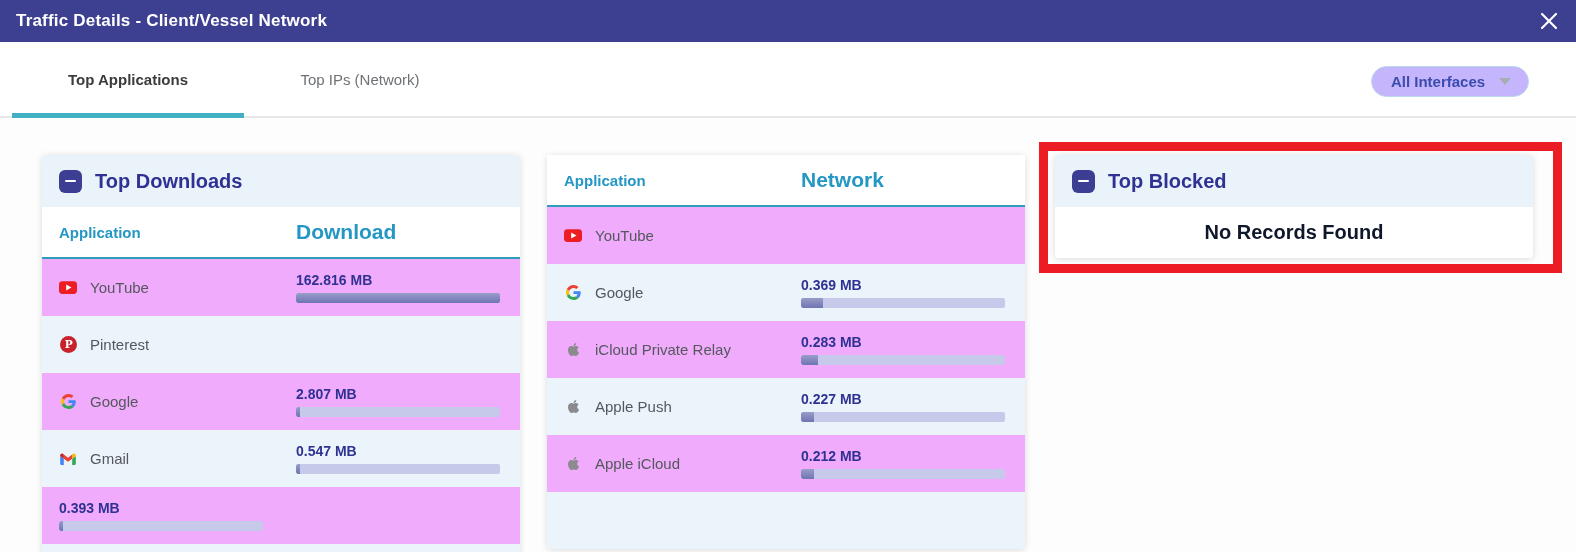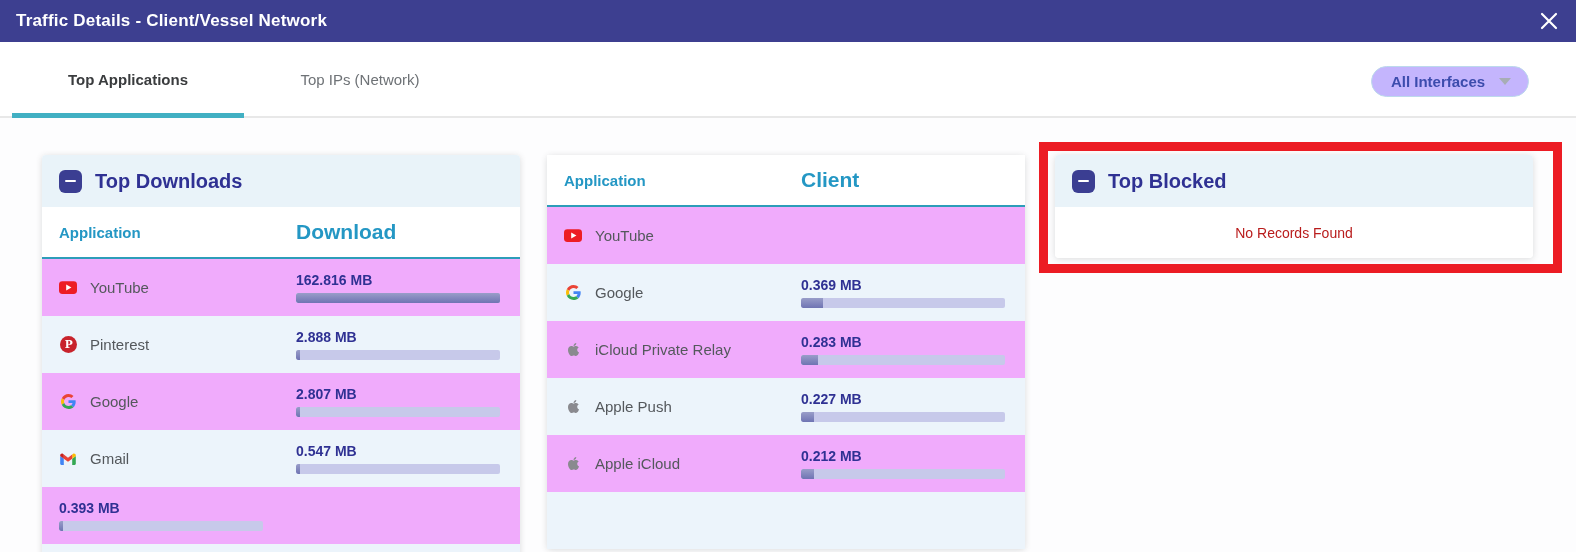--- a/index.html
+++ b/index.html
@@ -96,21 +96,21 @@
   .bar-fill {
     height:100%; min-width:4px; border-radius:2px 0 0 2px;
     background:linear-gradient(to bottom,#999dc9,#6f74b3);
   }
 
   
   .empty-body {
     height:51px; display:flex; align-items:center; justify-content:center;
     border-radius:0 0 4px 4px; background:#fff;
   }
-  .empty-text { font-size:14px; color:#b91c1c; }
+  .empty-text { font-size:20px; color:#0f172a;font-weight:bold; }
 
   
   .red-annotation {
     position:absolute; left:1039px; top:142px; width:523px; height:131px;
     border:9px solid #ec1c24; pointer-events:none; z-index:5;
   }
 </style>
 </head>
 <body>
 
@@ -170,26 +170,20 @@
   <div class="row">
     <div class="app-cell">
       <span class="app-icon">
               <svg width="17" height="17" viewBox="0 0 24 24">
                 <circle cx="12" cy="12" r="12" fill="#c8232c"></circle>
                 <text x="12.2" y="17.5" font-size="15" font-weight="bold" fill="#fff" text-anchor="middle" font-family="DejaVu Serif,serif">P</text>
               </svg>
             </span>
       <span class="app-label">Pinterest</span>
     </div>
-    <div class="value-cell">
-      <div class="row-value">2.888 MB</div>
-      <div class="bar">
-        <div class="bar-fill" style="width: 1.8%;"></div>
-      </div>
-    </div>
   </div>
 
   <div class="row">
     <div class="app-cell">
       <span class="app-icon">
               <svg width="15" height="15" viewBox="0 0 48 48">
                 <path fill="#EA4335" d="M24 9.5c3.54 0 6.71 1.22 9.21 3.6l6.85-6.85C35.9 2.38 30.47 0 24 0 14.62 0 6.51 5.38 2.56 13.22l7.98 6.19C12.43 13.72 17.74 9.5 24 9.5z"></path>
                 <path fill="#4285F4" d="M46.98 24.55c0-1.57-.15-3.09-.38-4.55H24v9.02h12.94c-.58 2.96-2.26 5.48-4.78 7.18l7.73 6c4.51-4.18 7.09-10.36 7.09-17.65z"></path>
                 <path fill="#FBBC05" d="M10.53 28.59c-.48-1.45-.76-2.99-.76-4.59s.27-3.14.76-4.59l-7.98-6.19C.92 16.46 0 20.12 0 24c0 3.88.92 7.54 2.56 10.78l7.97-6.19z"></path>
                 <path fill="#34A853" d="M24 48c6.48 0 11.93-2.13 15.89-5.81l-7.73-6c-2.15 1.45-4.92 2.3-8.16 2.3-6.26 0-11.57-4.22-13.47-9.91l-7.98 6.19C6.51 42.62 14.62 48 24 48z"></path>
@@ -234,21 +228,21 @@
       </div>
     </div>
   </div>
 <div class="row"></div>
       </div>
   </section>
 
   <section class="panel" id="panel-uploads">
     <div class="col-header">
       <span class="col-app">Application</span>
-      <span class="col-value">Client</span>
+      <span class="col-value">Network</span>
     </div>
     <div class="rows">
   <div class="row">
     <div class="app-cell">
       <span class="app-icon">
               <svg width="18" height="13" viewBox="0 0 24 17">
                 <rect width="24" height="17" rx="4.5" fill="#ed1d24"></rect>
                 <path d="M9.6 4.6l7 3.9-7 3.9z" fill="#fff"></path>
               </svg>
             </span>

